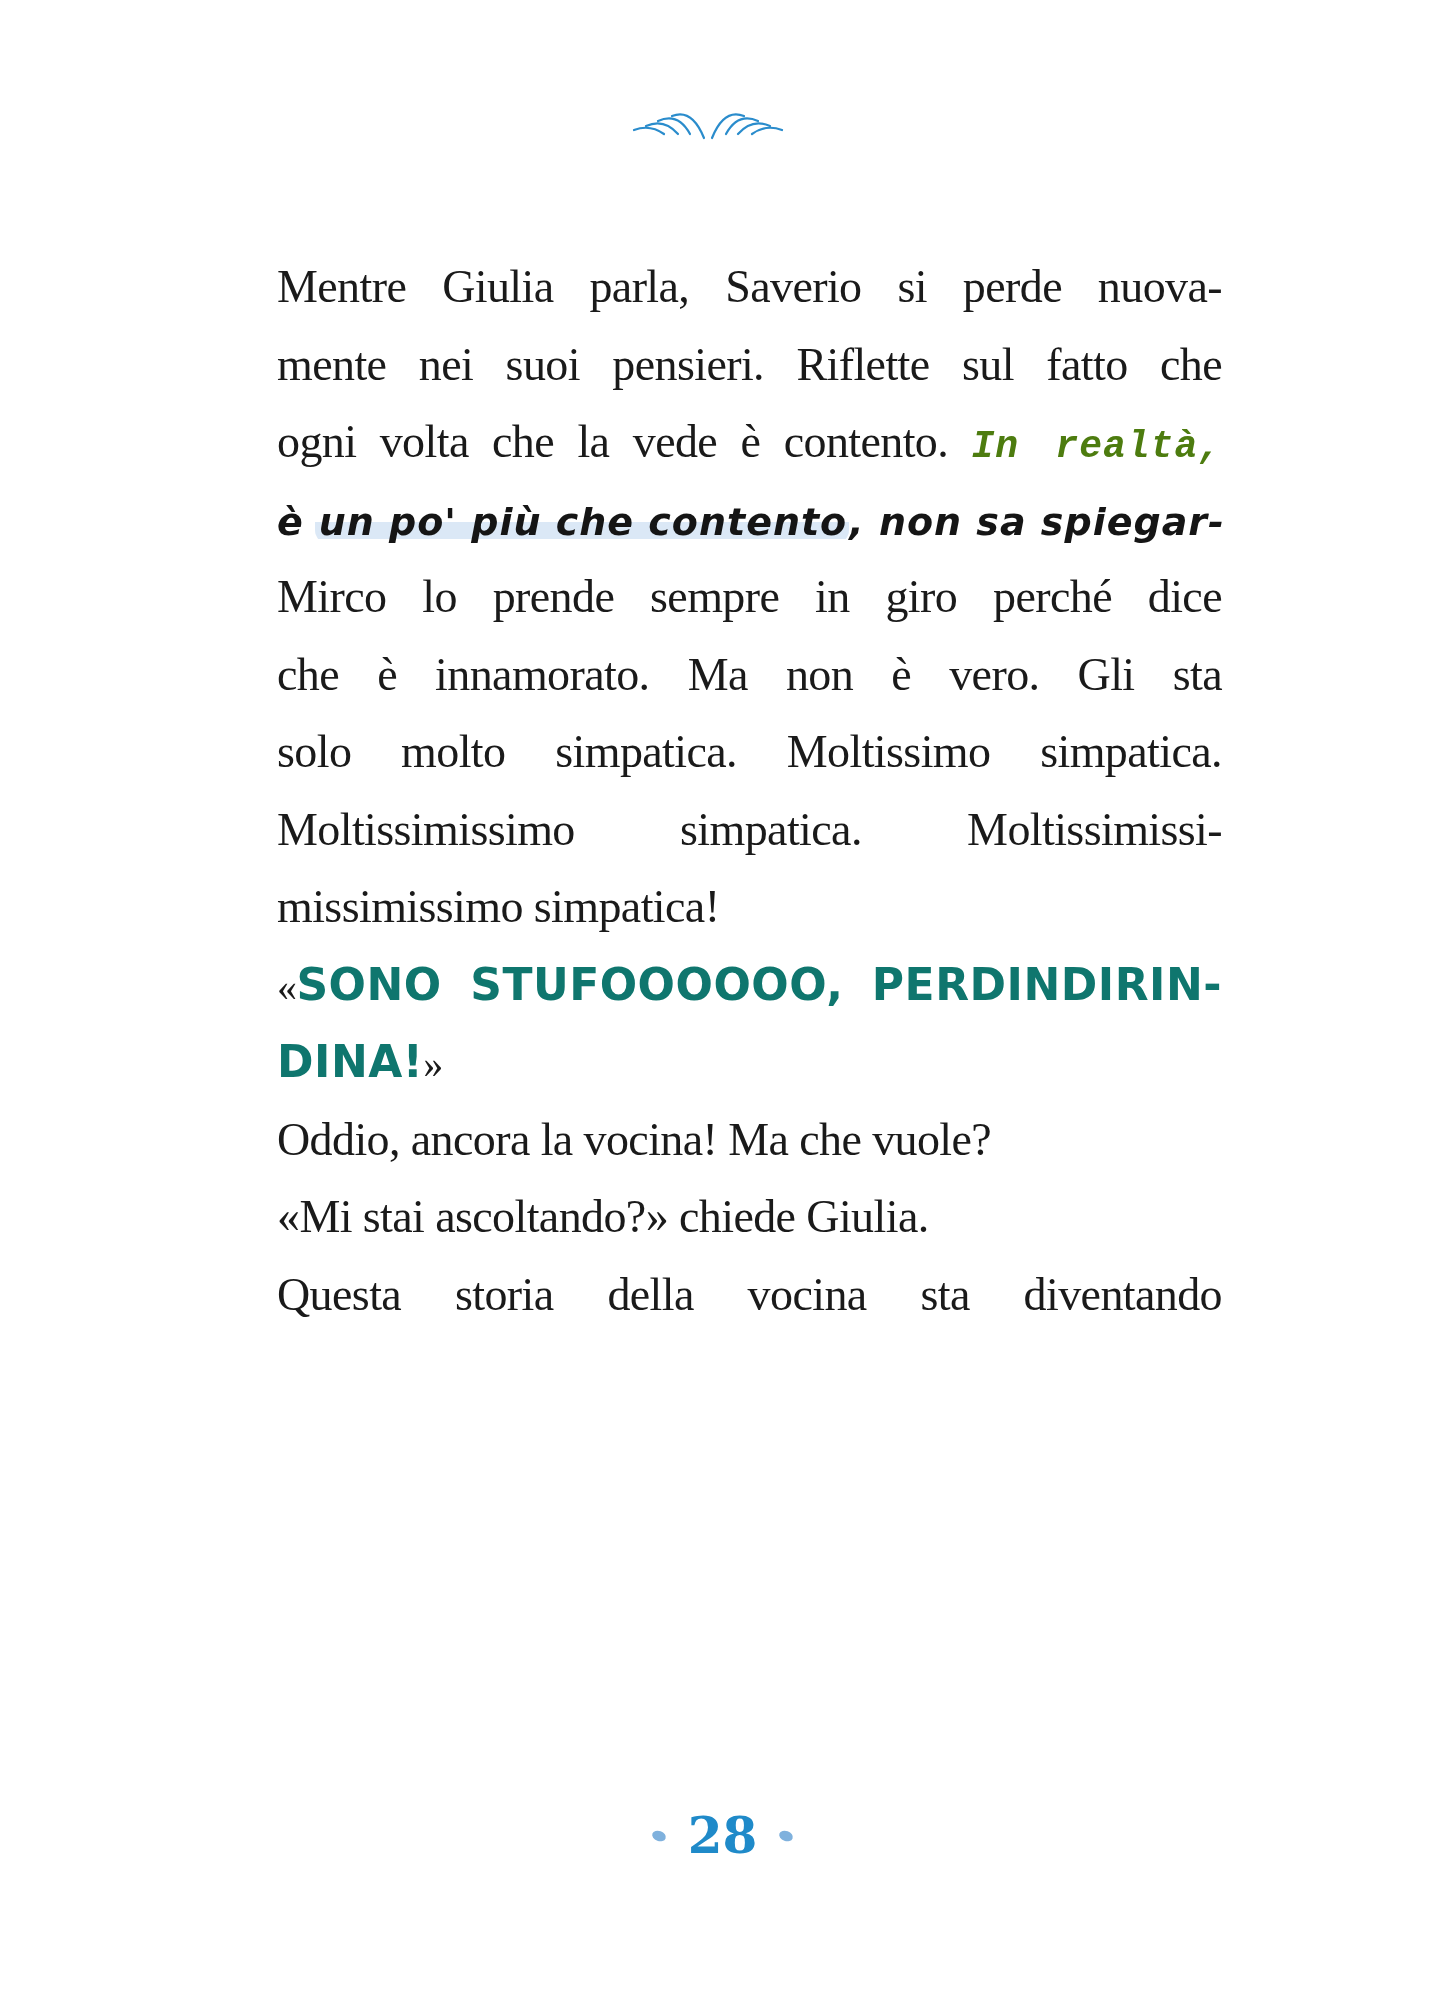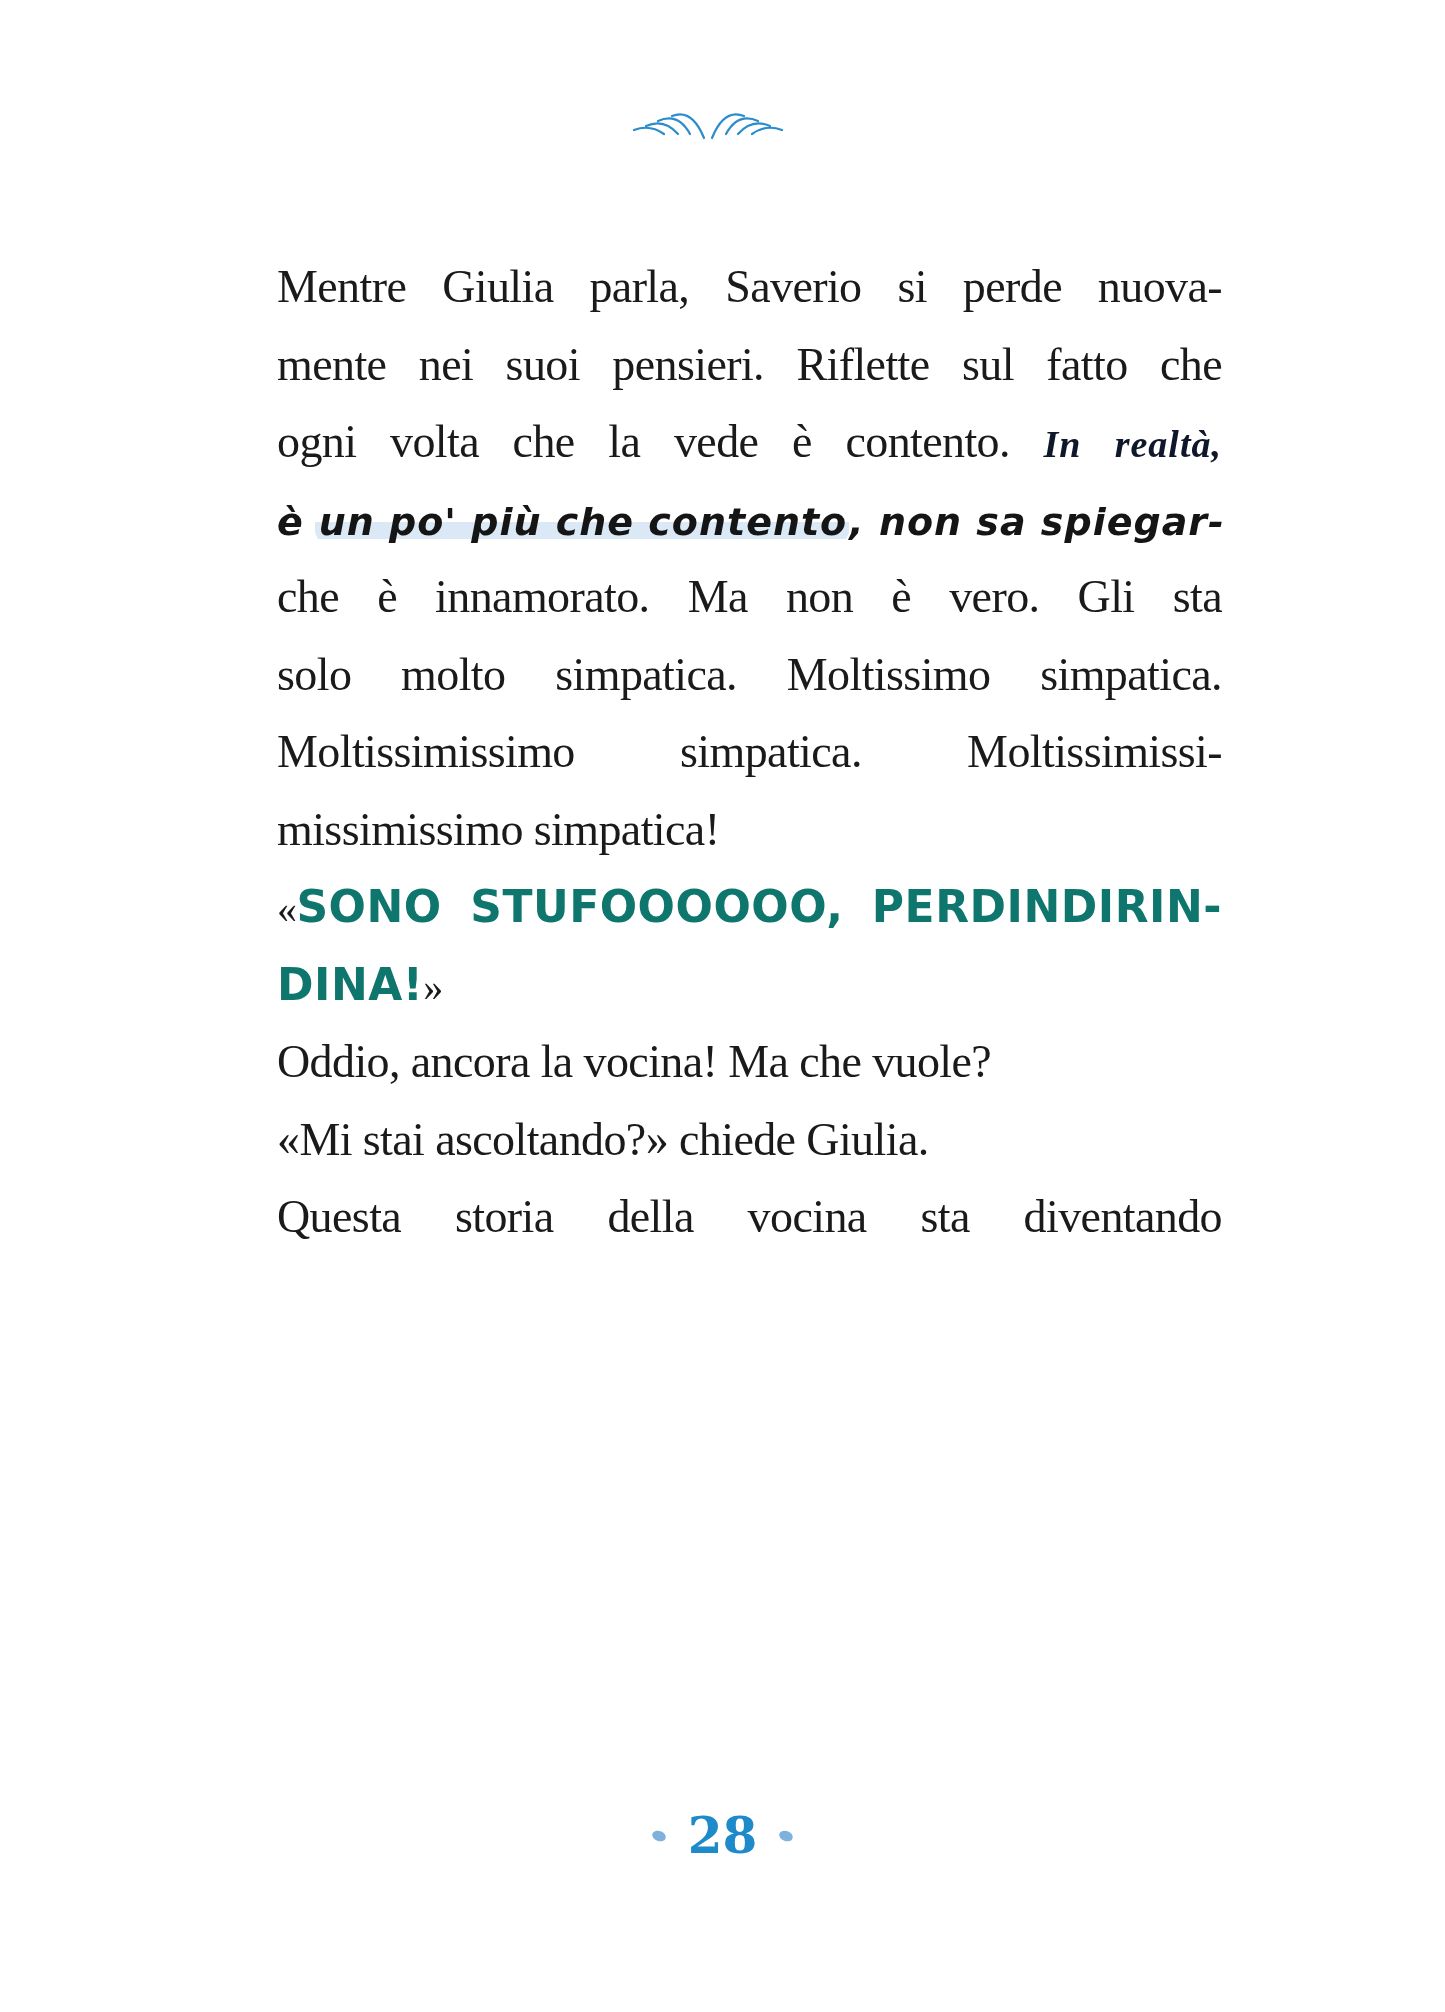--- a/index.html
+++ b/index.html
@@ -35,26 +35,26 @@
       font-size: 46px;
       white-space: nowrap;
       text-align: justify;
       text-align-last: justify;
       letter-spacing: -0.6px;
     }
     .line.last {
       text-align-last: left;
     }
     .hand {
-      font-family: Liberation Serif, serif;
+      font-family: Liberation Mono, monospace;
       font-size: 38px;
       font-style: italic;
       font-weight: bold;
       letter-spacing: 1px;
-      color: #0f172a;
+      color: #4d7c0f;
     }
     .hand-plain {
       font-family: "DejaVu Sans", sans-serif;
       font-size: 38px;
       font-style: italic;
       letter-spacing: 1px;
       color: #151515;
       font-weight: 600;
     }
     .highlight {
@@ -115,20 +115,21 @@
     <path d="M130 17 Q110 8 98 30"></path>
     <path d="M116 12 Q96 4 84 34"></path>
   </g>
 </svg>
 
 <div class="text-block">
   <div class="line"><span>Mentre Giulia parla, Saverio si perde nuova-</span></div>
   <div class="line"><span>mente nei suoi pensieri. Riflette sul fatto che</span></div>
   <div class="line"><span>ogni volta che la vede è contento.</span> <span class="hand">In realtà,</span></div>
   <div class="line"><span class="hand-plain">è</span> <span class="hand-plain highlight">un po' più che contento</span><span class="hand-plain">, non sa spiegar-</span></div>
+  <div class="line"><span>Mirco lo prende sempre in giro perché dice</span></div>
   <div class="line"><span>che è innamorato. Ma non è vero. Gli sta</span></div>
   <div class="line"><span>solo molto simpatica. Moltissimo simpatica.</span></div>
   <div class="line"><span>Moltissimissimo simpatica. Moltissimissi-</span></div>
   <div class="line last"><span>missimissimo simpatica!</span></div>
   <div class="line"><span class="guill">«</span><span class="shout">SONO STUFOOOOOO, PERDINDIRIN-</span></div>
   <div class="line last"><span class="shout">DINA!</span><span class="guill">»</span></div>
   <div class="line last"><span>Oddio, ancora la vocina! Ma che vuole?</span></div>
   <div class="line last"><span>«Mi stai ascoltando?» chiede Giulia.</span></div>
   <div class="line"><span>Questa storia della vocina sta diventando</span></div>
 </div>

